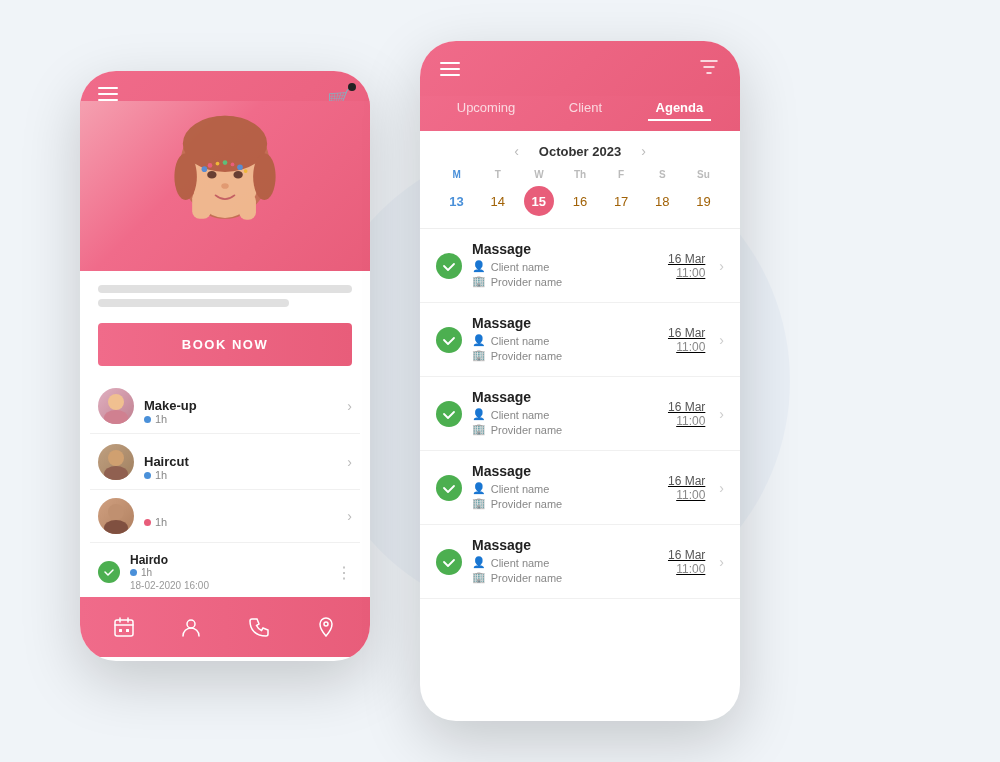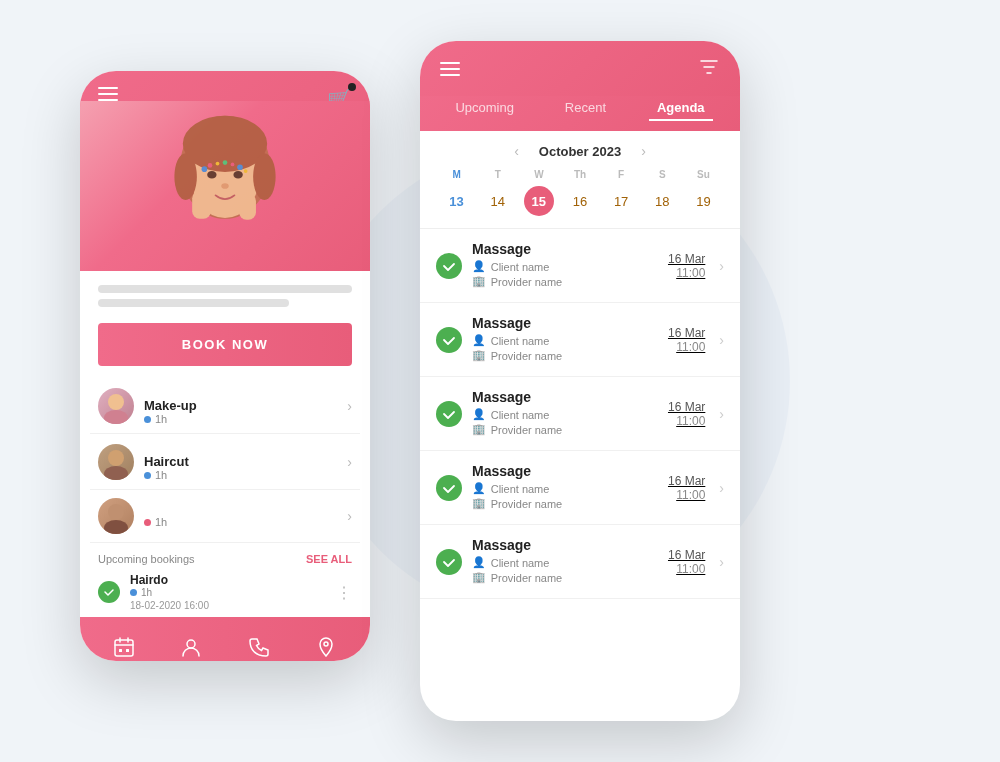--- a/index.html
+++ b/index.html
@@ -584,24 +584,20 @@
               <span class="dot dot-pink"></span>
               <span>1h</span>
             </div>
           </div>
           <span class="chevron-right">›</span>
         </div>
       </div>
 
       
       <div class="upcoming-section">
-        <div class="upcoming-header">
-          <span class="upcoming-title">Upcoming bookings</span>
-          <span class="see-all">SEE ALL</span>
-        </div>
         <div class="booking-item">
           <div class="check-circle">
             <svg viewBox="0 0 12 12" fill="none">
                 <path d="M2 6l3 3 5-5" stroke="white" stroke-width="1.5" stroke-linecap="round" stroke-linejoin="round"></path>
               </svg>
           </div>
           <div class="booking-info">
             <div class="booking-name">Hairdo</div>
             <div class="booking-meta">
               <span class="dot dot-blue"></span>
@@ -653,21 +649,21 @@
       </div>
       <div>
         <svg width="22" height="22" viewBox="0 0 22 22" fill="none">
             <path d="M3 5h16M6 11h10M9 17h4" stroke="white" stroke-width="1.5" stroke-linecap="round"></path>
           </svg>
       </div>
     </div>
 
     <div class="rp-tabs">
       <span class="rp-tab">Upcoming</span>
-      <span class="rp-tab">Recent</span>
+      <span class="rp-tab">Client</span>
       <span class="rp-tab active">Agenda</span>
     </div>
 
     <div class="rp-calendar">
       <div class="cal-header">
         <span class="cal-arrow">‹</span>
         <span class="cal-month">October 2023</span>
         <span class="cal-arrow">›</span>
       </div>
       <div class="cal-days-header">

